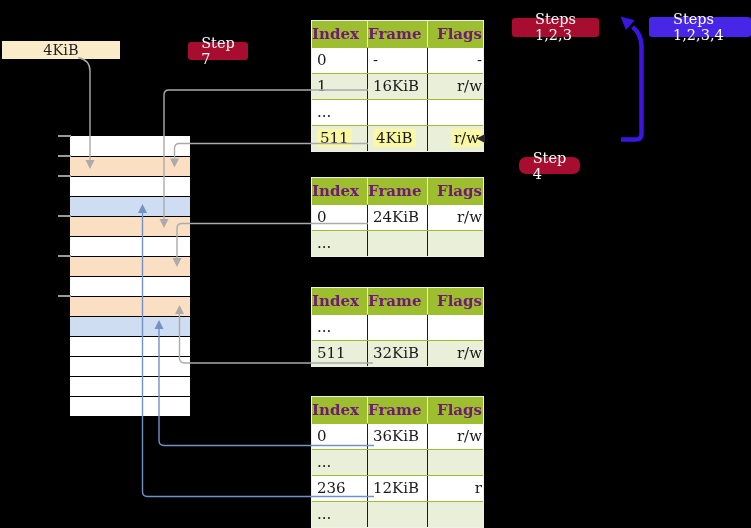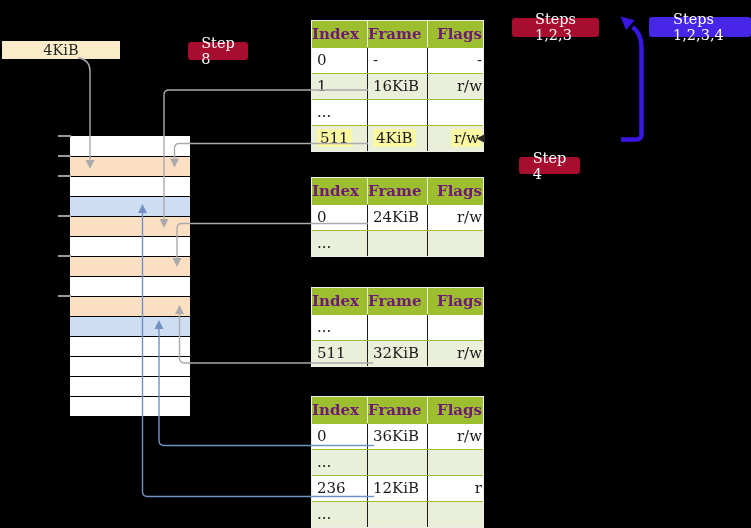--- a/index.html
+++ b/index.html
@@ -10,21 +10,21 @@
   .labelbox{position:absolute;left:2px;top:41px;width:118px;height:18px;
             background:var(--label-cream);color:#1f1f1f;font-size:14.5px;
             display:flex;align-items:center;justify-content:center;}
   .badge{position:absolute;color:#fff;font-size:14.5px;border-radius:3px;
          display:flex;align-items:center;justify-content:center;padding:0 24px;box-sizing:border-box;}
   .badge.red{background:var(--badge-red);}
   .badge.blue{background:var(--badge-blue);}
   #badge-step0{left:188px;top:42px;width:60px;height:17.5px;}
   #badge-steps123{left:512px;top:18px;width:87px;height:18.5px;}
   #badge-steps1234{left:649px;top:17px;width:102px;height:20px;}
-  #badge-step4{left:519px;top:157px;width:61px;height:17px;}
+  #badge-step4{left:519px;top:157px;width:61px;height:17px;border-radius:7px;}
 
   
   .memory{position:absolute;left:69px;top:135px;width:120px;height:280px;
           border:1px solid #000;background:#fff;}
   .mrow{height:20px;box-sizing:border-box;border-top:1px solid #000;}
   .mrow:first-child{border-top:none;}
   .mrow.white{background:#ffffff;}
   .mrow.peach{background:var(--memory-peach);}
   .mrow.blue{background:var(--memory-blue);}
   .tick{position:absolute;left:58px;width:13px;height:2px;background:#9b9b9b;}
@@ -55,21 +55,21 @@
   .ah.indigo{fill:var(--arrow-indigo);}
   .ah.dark{fill:#262626;}
 </style>
 </head>
 <body>
 
 <div id="stage">
 
   <div class="labelbox">4KiB</div>
 
-  <div id="badge-step0" class="badge red">Step 8</div>
+  <div id="badge-step0" class="badge red">Step 7</div>
   <div id="badge-steps123" class="badge red">Steps 1,2,3</div>
   <div id="badge-steps1234" class="badge blue">Steps 1,2,3,4</div>
   <div id="badge-step4" class="badge red">Step 4</div>
 
   <div class="memory">
       <div class="mrow white"></div>
       <div class="mrow peach"></div>
       <div class="mrow white"></div>
       <div class="mrow blue"></div>
       <div class="mrow peach"></div>

